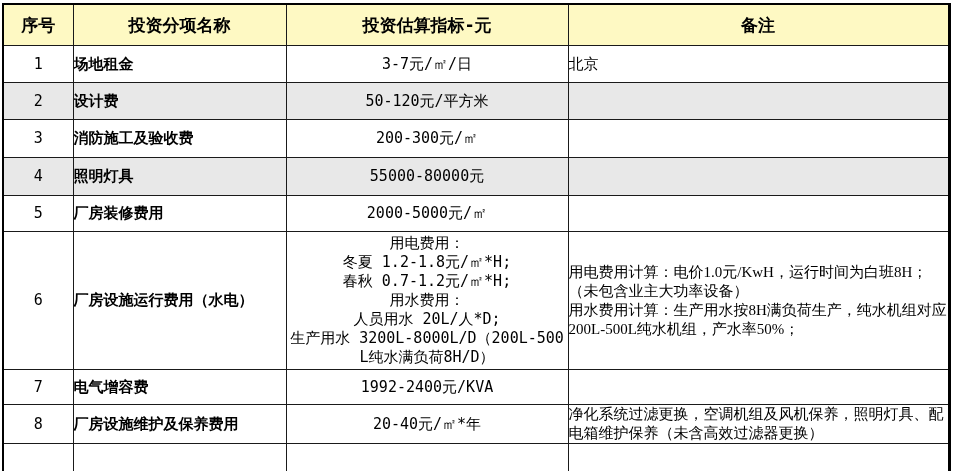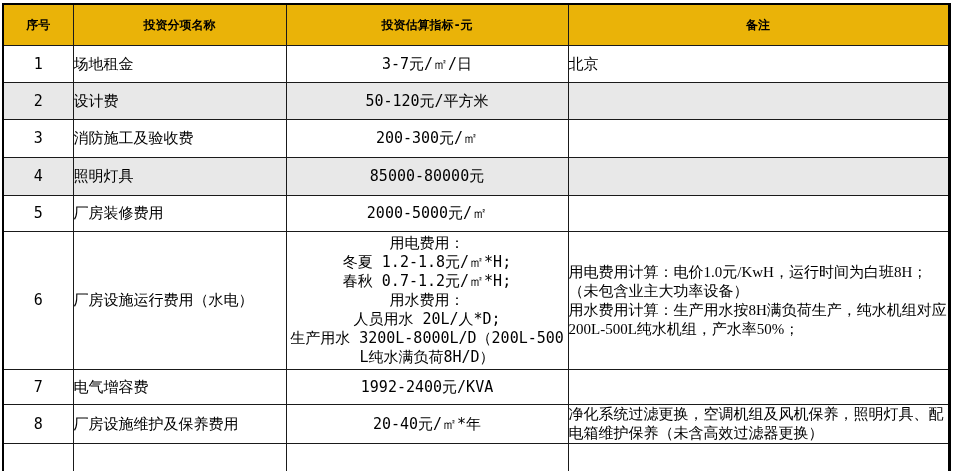--- a/index.html
+++ b/index.html
@@ -27,28 +27,28 @@
     border: 1px solid #1a1a1a;
     font-size: 15px;
     color: #000;
     overflow: hidden;
     vertical-align: middle;
     padding: 0;
     line-height: 19px;
   }
   table.invest th {
     font-weight: bold;
-    background: #eab308;
+    background: #fef9c3;
     height: 40px;
     text-align: center;
-    font-size: 12px;
+    font-size: 17px;
   }
   tr.shade td { background: #e8e8e8; }
   td.c-no   { text-align: center; }
-  td.c-name { text-align: left; padding-left: 5px; }
+  td.c-name { text-align: left; padding-left: 5px; font-weight: bold; }
   td.c-val  { text-align: center; }
   td.c-note { text-align: left; padding: 1px 4px; white-space: pre-wrap; word-break: break-all; font-family: Liberation Serif, serif; }
   td.top    { vertical-align: top; }
   td.c-val.multiline {
     text-align: center;
     vertical-align: top;
     padding: 2px 3px;
     white-space: pre-wrap;
     word-break: break-all;
   }
@@ -87,21 +87,21 @@
       </tr>
       <tr style="height:38px">
         <td class="c-no">3</td>
         <td class="c-name">消防施工及验收费</td>
         <td class="c-val">200-300元/㎡</td>
         <td class="c-note"></td>
       </tr>
       <tr class="shade" style="height:38px">
         <td class="c-no">4</td>
         <td class="c-name">照明灯具</td>
-        <td class="c-val">85000-80000元</td>
+        <td class="c-val">55000-80000元</td>
         <td class="c-note"></td>
       </tr>
       <tr style="height:36px">
         <td class="c-no">5</td>
         <td class="c-name">厂房装修费用</td>
         <td class="c-val">2000-5000元/㎡</td>
         <td class="c-note"></td>
       </tr>
       <tr style="height:130px">
         <td class="c-no">6</td>

